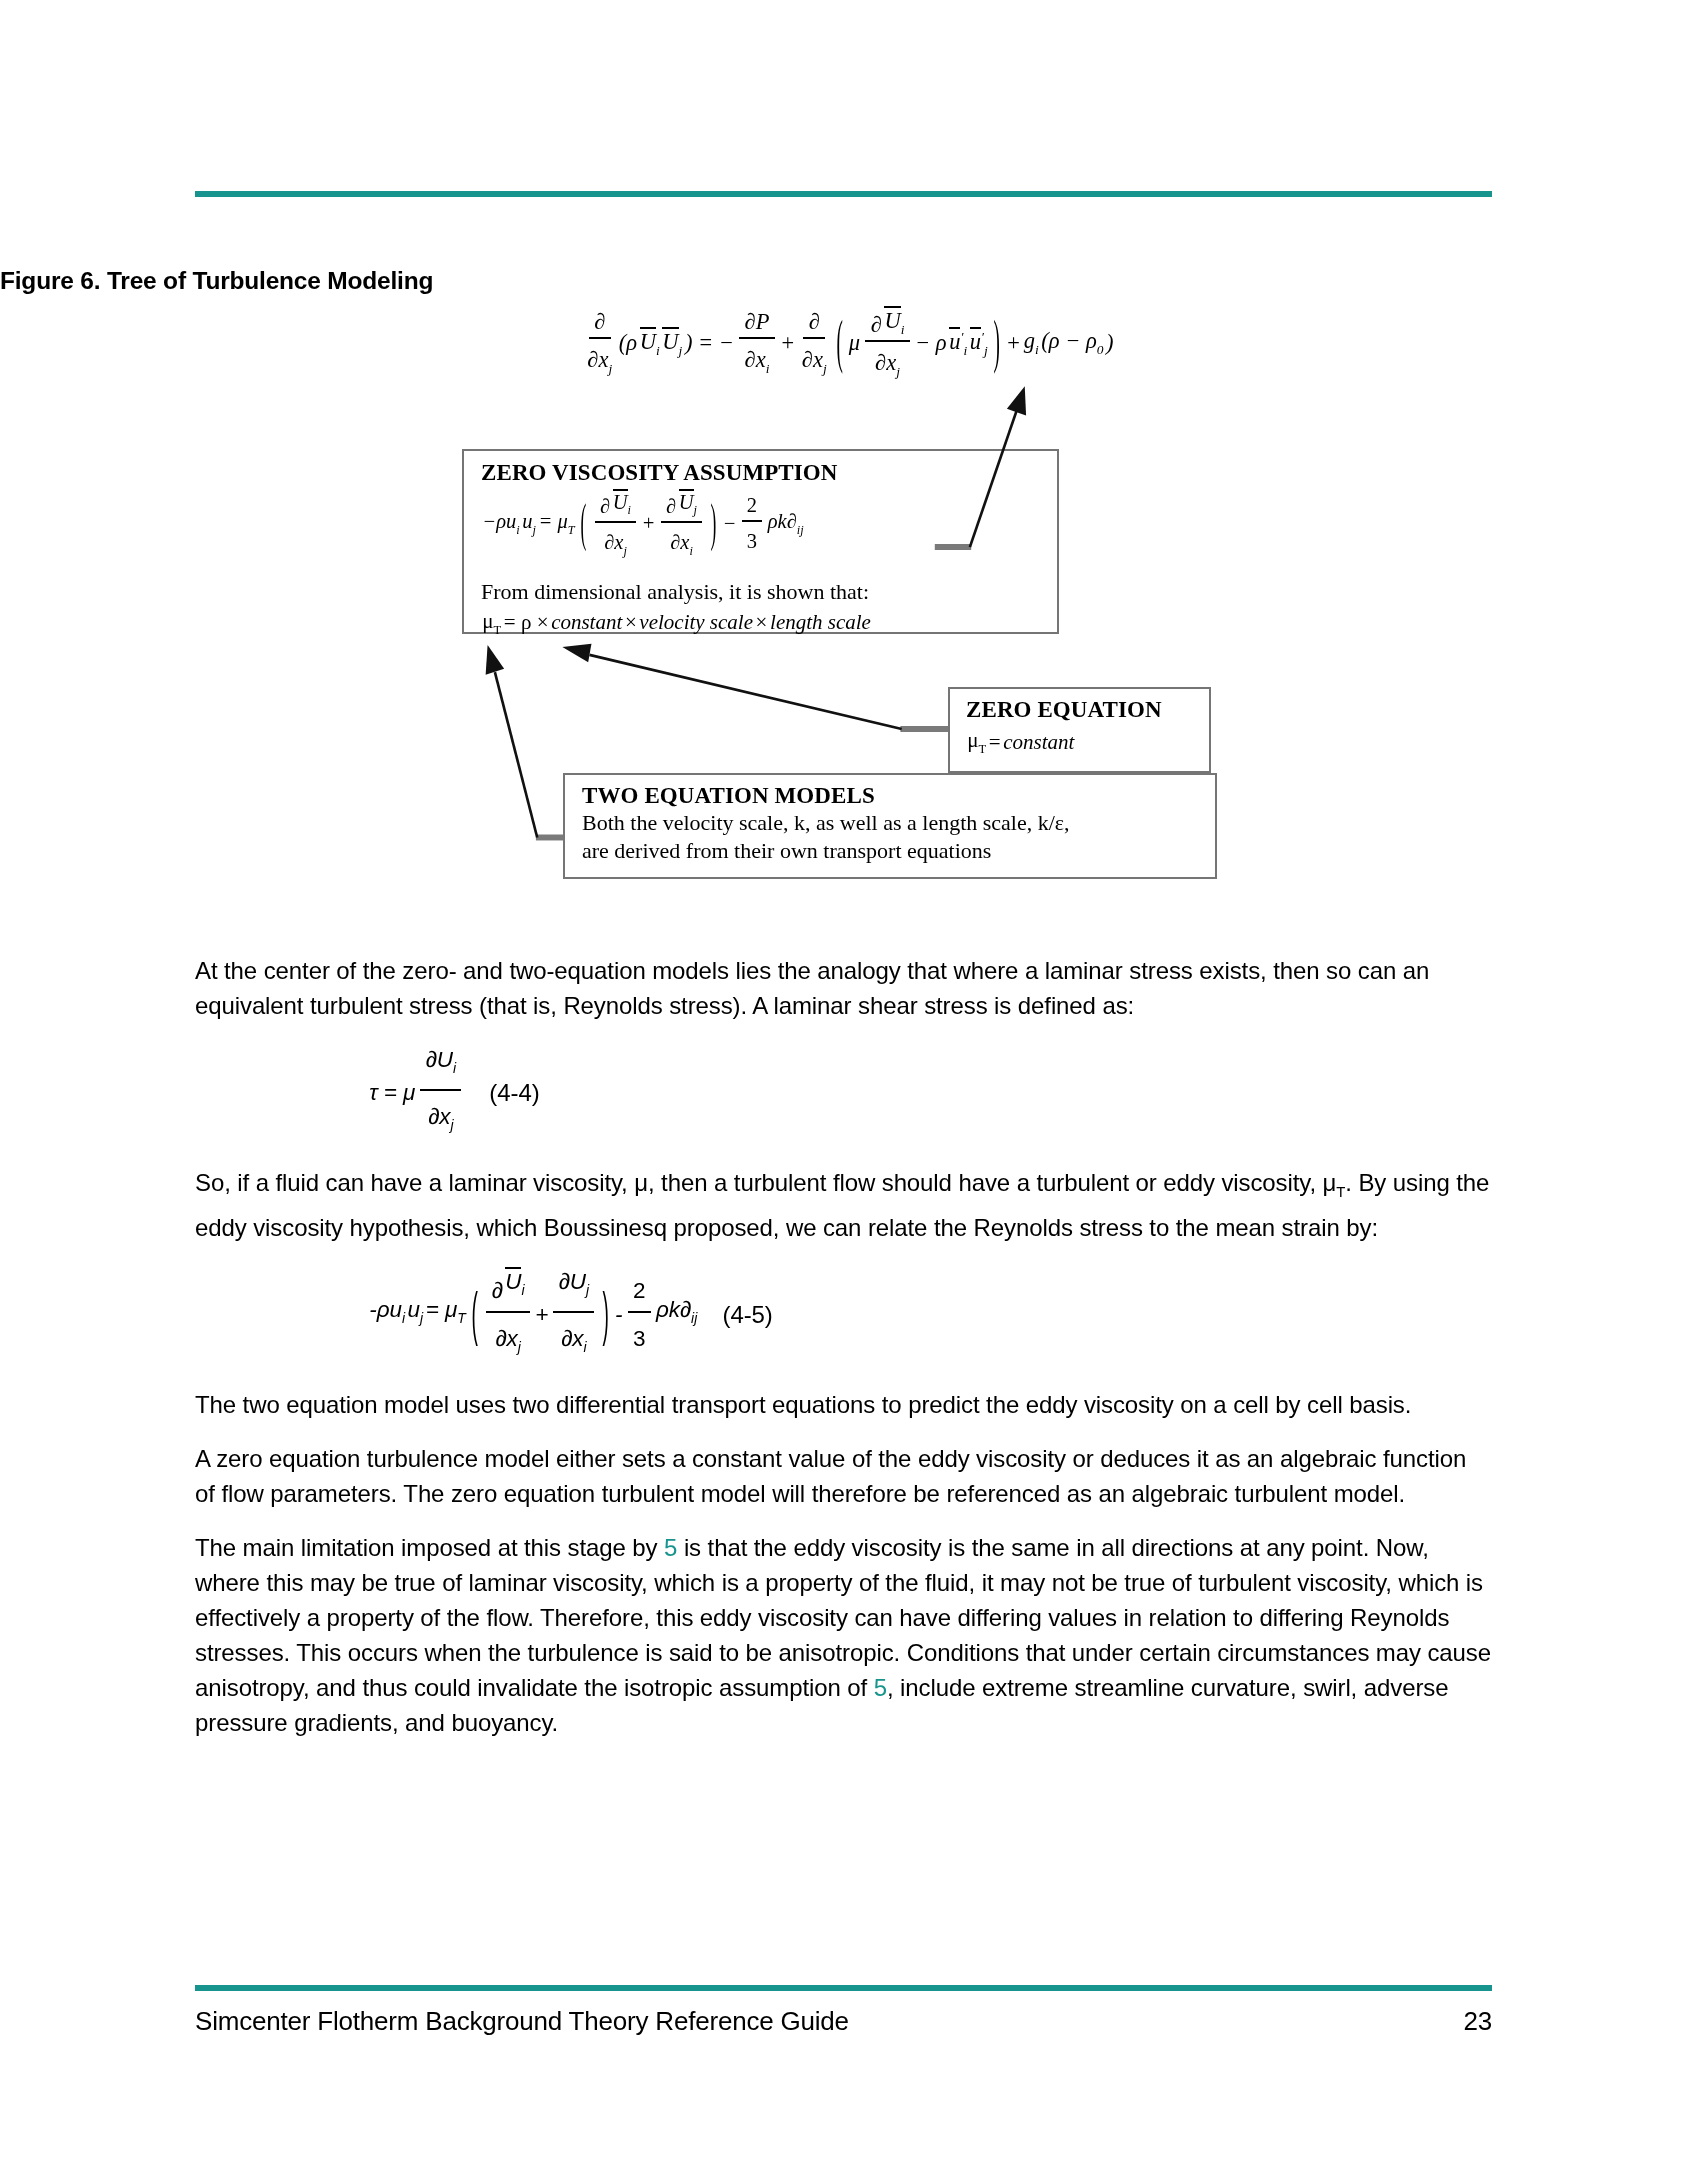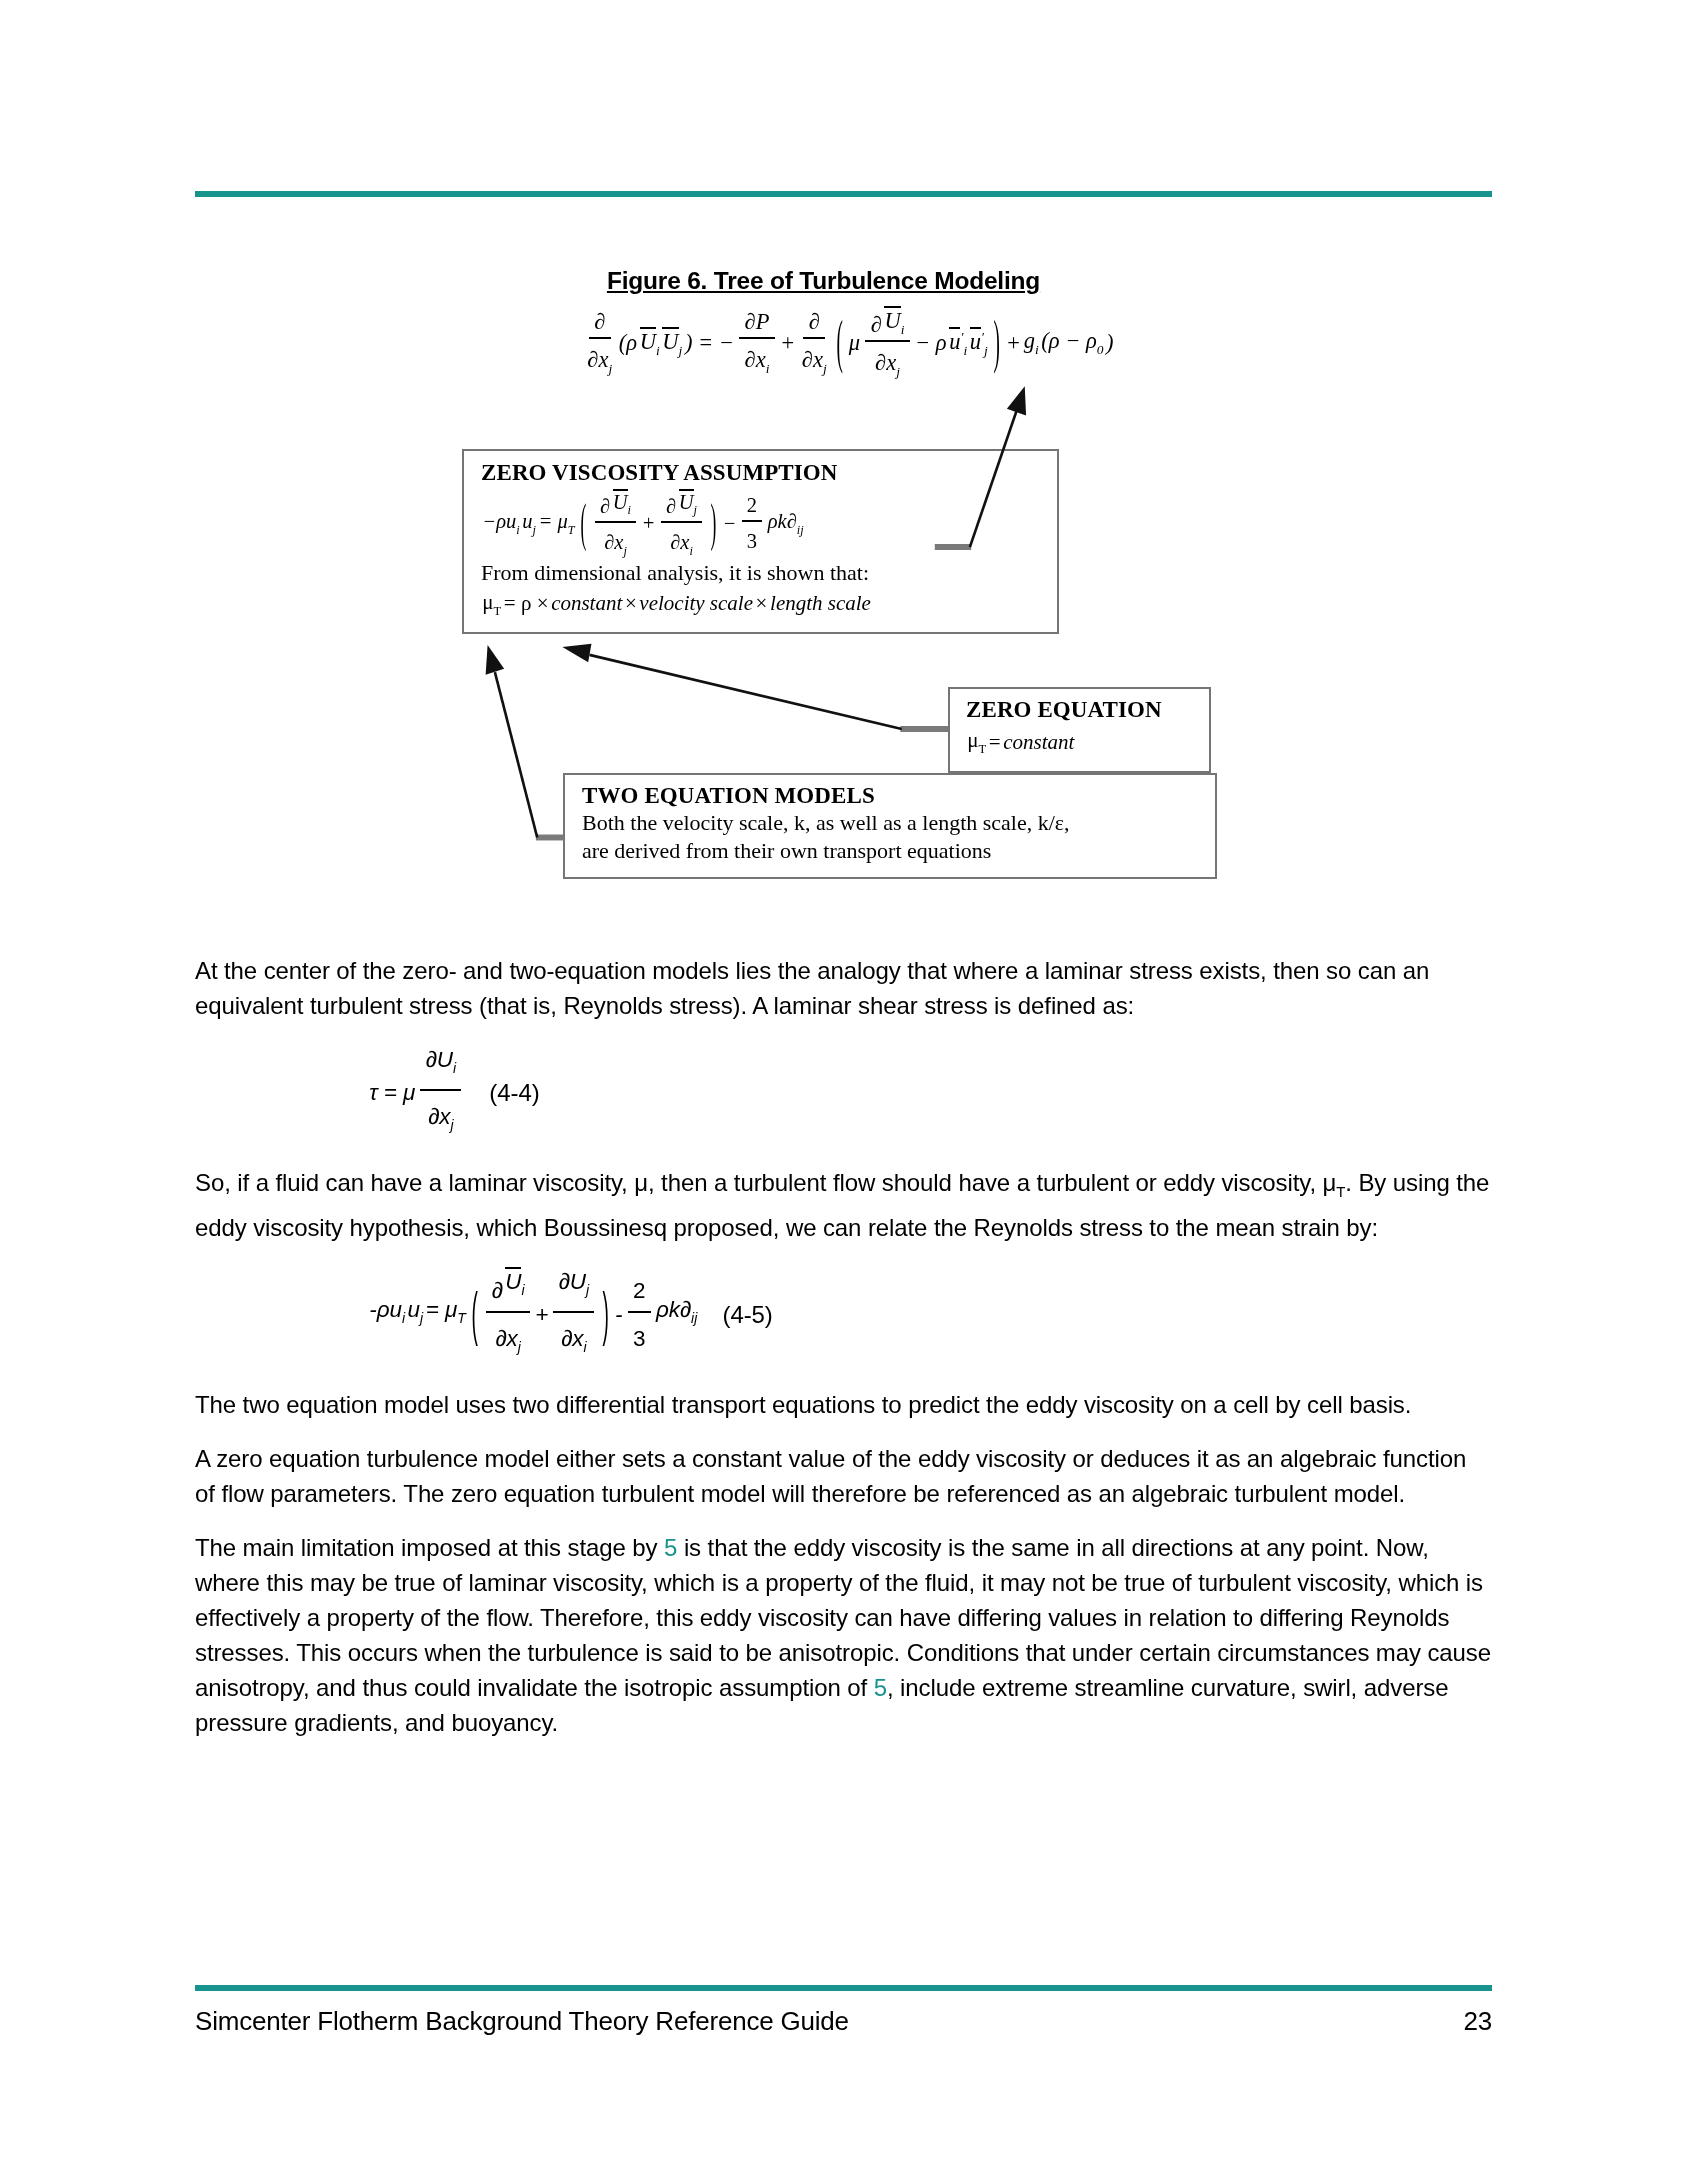--- a/index.html
+++ b/index.html
@@ -8,29 +8,29 @@
     position:relative; width:1687px; height:2183px; background:#fff;
     font-family:"Liberation Sans", sans-serif; color:#000; overflow:hidden;
   }
   
   .header { position:absolute; top:116px; right:195px; text-align:right;
     font-size:26px; line-height:38px; letter-spacing:-0.2px; }
   .rule { position:absolute; left:195px; width:1297px; background:var(--accent); }
   .rule.top { top:191px; height:6px; }
   .rule.bottom { top:1985px; height:6px; }
   
-  .figtitle { position:absolute; top:267px; left:0; width:1647px; text-align:center;
-    font-weight:bold; font-size:24.5px; letter-spacing:-0.2px;text-decoration:underline; }
+  .figtitle { position:absolute; top:267px; left:0; width:1647px; text-align:left;
+    font-weight:bold; font-size:24.5px; letter-spacing:-0.2px; }
   .maineq { position:absolute; left:582px; top:306px; }
   .box { position:absolute; border:2.6px solid #757575; background:#fff; box-sizing:border-box;
     font-family:"Liberation Serif", serif; }
   .box .btitle { font-weight:bold; font-size:23px; letter-spacing:0.1px; }
   .eddy { left:462px; top:449px; width:597px; height:185px; padding:9.3px 17px; }
   .eddy .eqrow2 { margin:2.6px 0 1.3px 0; }
-  .eddy .btext { font-size:22px; margin-top:0; }
+  .eddy .btext { font-size:22px; margin-top:19px; }
   .eddy .mueq { margin-top:4px; }
   .zero { left:948px; top:687px; width:263px; height:86px; padding:8px 16px; }
   .zero .zeq { margin-top:5.3px; }
   .two { left:563px; top:773px; width:654px; height:106px; padding:8px 17px; }
   .two .bline { font-size:22px; line-height:28.4px; }
   .arrows { position:absolute; left:0; top:0; width:1687px; height:2183px; pointer-events:none; }
   
   .eq { display:inline-flex; align-items:center; white-space:nowrap; }
   .eq-serif { font-family:"Liberation Serif", serif; font-style:italic; font-size:22.5px; }
   .eq-serif-sm { font-family:"Liberation Serif", serif; font-style:italic; font-size:20.5px; }

